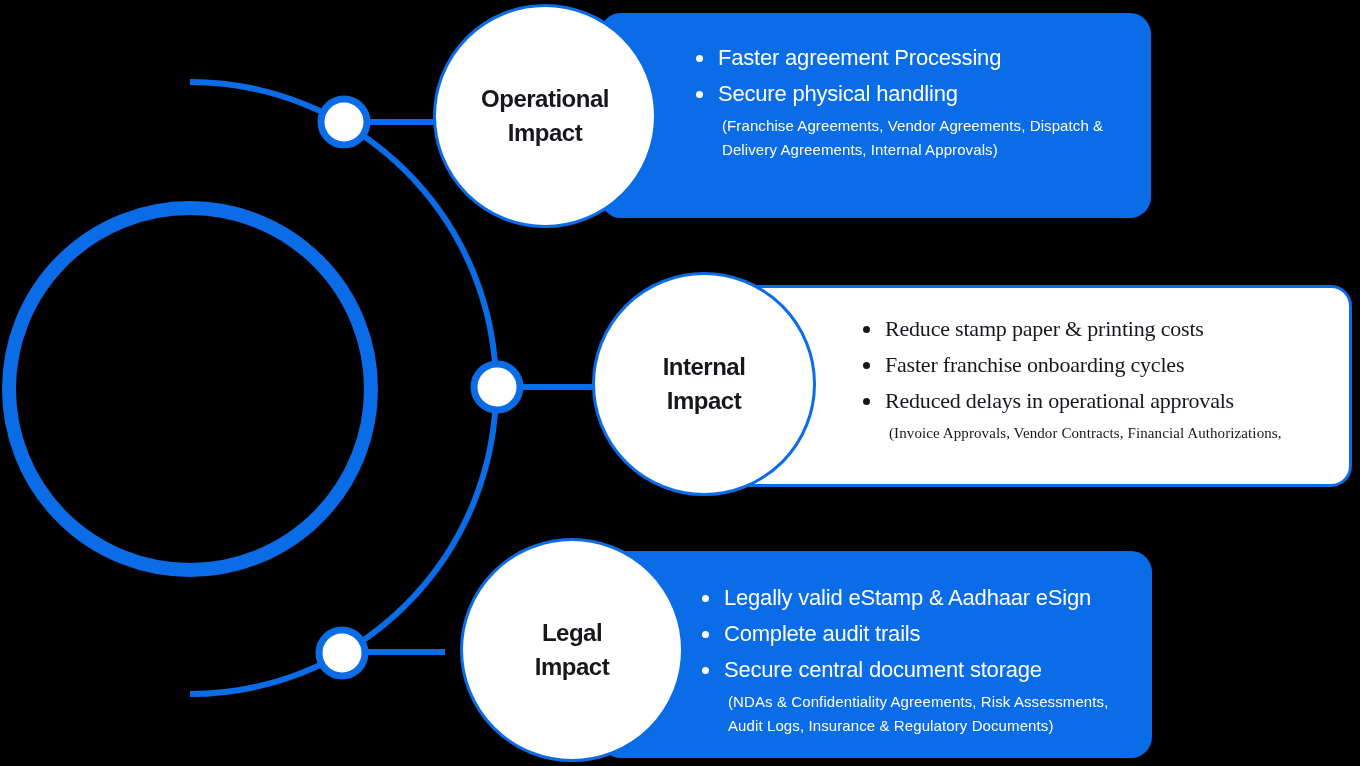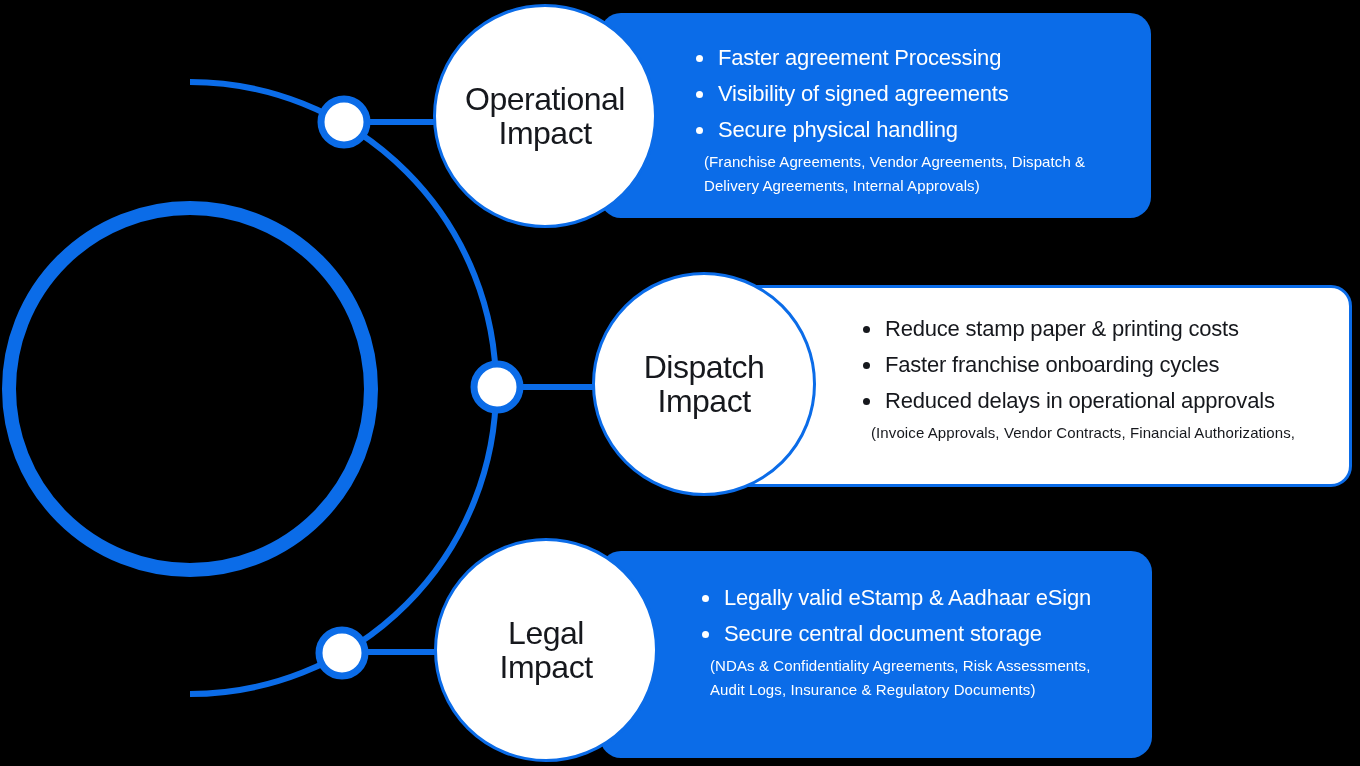--- a/index.html
+++ b/index.html
@@ -29,20 +29,21 @@
     border-radius: 21px;
   }
   .panel-blue {
     background: #0b6ce8;
     color: #ffffff;
   }
   .panel-white {
     background: #ffffff;
     border: 3px solid #0b6ce8;
     color: #16181d;
+    font-family: Liberation Serif, serif;
   }
   #panel-operational {
     left: 600px; top: 13px;
     width: 551px; height: 205px;
     padding: 27px 0 12px 96px;
   }
   #panel-financial {
     left: 700px; top: 285px;
     width: 652px; height: 202px;
     padding: 23px 0 0 160px;
@@ -67,21 +68,21 @@
     white-space: nowrap;
   }
   ul.bullets .dot {
     flex: 0 0 auto;
     width: 7px; height: 7px;
     border-radius: 50%;
     background: currentColor;
     margin-right: 15px;
   }
   .note {
-    margin: 2px 0 0 8px;
+    margin: 2px 0 0 26px;
     font-size: 15px;
     font-weight: 400;
     letter-spacing: 0.1px;
   }
   .note div {
     height: 24px;
     line-height: 24px;
     white-space: nowrap;
   }
   
@@ -92,25 +93,25 @@
     box-sizing: border-box;
     background: #ffffff;
     border: 3px solid #0b6ce8;
     border-radius: 50%;
     display: flex;
     align-items: center;
     justify-content: center;
   }
   #circle-operational { left: 433px; top: 4px; }
   #circle-financial   { left: 592px; top: 272px; }
-  #circle-legal       { left: 434px; top: 538px; }
+  #circle-legal       { left: 460px; top: 538px; }
   .node-title {
     text-align: center;
-    font-size: 32px;
-    font-weight: 400;
+    font-size: 24px;
+    font-weight: 700;
     letter-spacing: -0.5px;
     line-height: 34px;
     color: #16181d;
   }
 </style>
 </head>
 <body>
 
 <div class="stage">
 
@@ -130,24 +131,20 @@
   </svg>
 
   <section class="panel panel-blue" id="panel-operational">
     <ul class="bullets">
       <li>
         <span class="dot"></span>
         <span>Faster agreement Processing</span>
       </li>
       <li>
         <span class="dot"></span>
-        <span>Visibility of signed agreements</span>
-      </li>
-      <li>
-        <span class="dot"></span>
         <span>Secure physical handling</span>
       </li>
     </ul>
     <div class="note">
       <div>(Franchise Agreements, Vendor Agreements, Dispatch &amp;</div>
       <div>Delivery Agreements, Internal Approvals)</div>
     </div>
   </section>
 
   <section class="panel panel-white" id="panel-financial">
@@ -171,39 +168,43 @@
   </section>
 
   <section class="panel panel-blue" id="panel-legal">
     <ul class="bullets">
       <li>
         <span class="dot"></span>
         <span>Legally valid eStamp &amp; Aadhaar eSign</span>
       </li>
       <li>
         <span class="dot"></span>
+        <span>Complete audit trails</span>
+      </li>
+      <li>
+        <span class="dot"></span>
         <span>Secure central document storage</span>
       </li>
     </ul>
     <div class="note">
       <div>(NDAs &amp; Confidentiality Agreements, Risk Assessments,</div>
       <div>Audit Logs, Insurance &amp; Regulatory Documents)</div>
     </div>
   </section>
 
   <div class="node-circle" id="circle-operational">
     <div class="node-title">
       <div>Operational</div>
       <div>Impact</div>
     </div>
   </div>
 
   <div class="node-circle" id="circle-financial">
     <div class="node-title">
-      <div>Dispatch</div>
+      <div>Internal</div>
       <div>Impact</div>
     </div>
   </div>
 
   <div class="node-circle" id="circle-legal">
     <div class="node-title">
       <div>Legal</div>
       <div>Impact</div>
     </div>
   </div>

